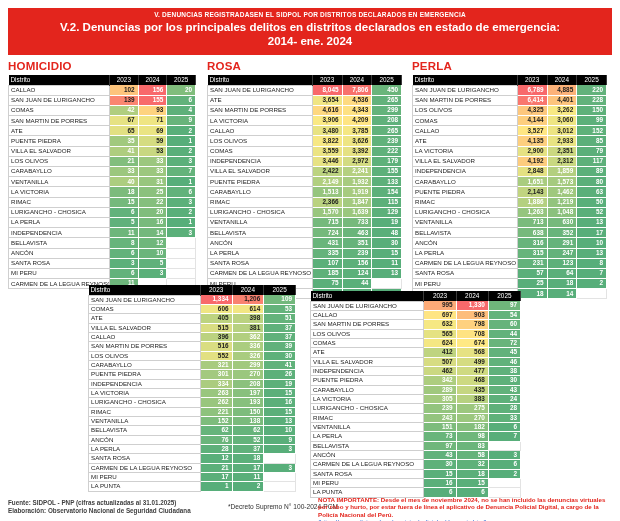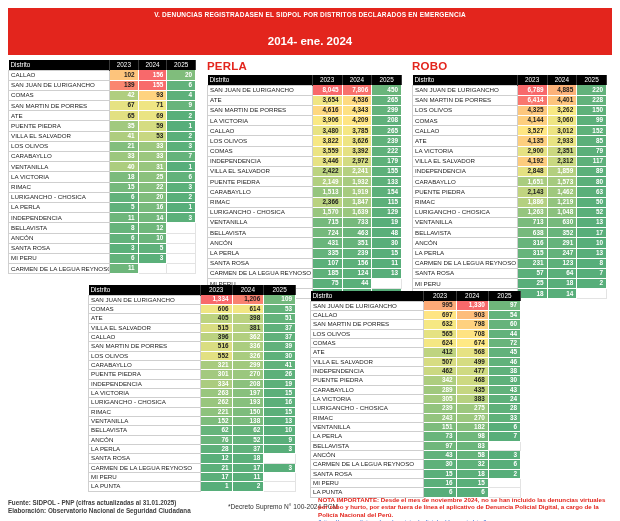--- a/index.html
+++ b/index.html
@@ -35,26 +35,27 @@
   .nota{position:absolute;left:318px;top:496px;width:296px;font-size:6.2px;
         line-height:7.4px;color:var(--red);font-weight:bold;}
   .nota .nota-link{color:#1155cc;text-decoration:underline;font-weight:normal;display:inline-block;}
 </style>
 </head>
 <body>
 
 <div class="banner">
   <div class="super">V. DENUNCIAS REGISTRADASEN EL SIDPOL POR DISTRITOS DECLARADOS EN EMERGENCIA</div>
   <div class="main-title">
-    <br>
+    <span>V.2. Denuncias por los principales delitos en distritos declarados en estado de emergencia:</span><br>
     <span>2014- ene. 2024</span>
   </div>
 </div>
 
 <div class="tbl top" style="left:8px;top:60px;width:188px">
+  <h2>HOMICIDIO</h2>
   <table>
       <colgroup>
         <col class="c-dist">
         <col class="c-yr">
         <col class="c-yr">
         <col class="c-yr">
       </colgroup>
       <thead>
         <tr>
           <th class="dist-h">Distrito</th>
@@ -182,481 +183,481 @@
           <td class="dist">CARMEN DE LA LEGUA REYNOSO</td>
           <td class="val" style="background: rgb(109, 182, 123); color: rgb(255, 255, 255);">11</td>
           <td class="val empty"></td>
           <td class="val empty"></td>
         </tr>
       </tbody>
     </table>
 </div>
 
 <div class="tbl top" style="left:207px;top:60px;width:195px">
+  <h2>ROSA</h2>
+  <table>
+      <colgroup>
+        <col class="c-dist">
+        <col class="c-yr">
+        <col class="c-yr">
+        <col class="c-yr">
+      </colgroup>
+      <thead>
+        <tr>
+          <th class="dist-h">Distrito</th>
+          <th class="yr">2023</th>
+          <th class="yr">2024</th>
+          <th class="yr">2025</th>
+        </tr>
+      </thead>
+      <tbody>
+        <tr>
+          <td class="dist">SAN JUAN DE LURIGANCHO</td>
+          <td class="val" style="background: rgb(248, 105, 107); color: rgb(255, 255, 255);">8,045</td>
+          <td class="val" style="background: rgb(248, 113, 108); color: rgb(255, 255, 255);">7,806</td>
+          <td class="val" style="background: rgb(106, 181, 123); color: rgb(255, 255, 255);">450</td>
+        </tr>
+        <tr>
+          <td class="dist">ATE</td>
+          <td class="val" style="background: rgb(240, 229, 131); color: rgb(29, 29, 29);">3,654</td>
+          <td class="val" style="background: rgb(254, 218, 129); color: rgb(29, 29, 29);">4,536</td>
+          <td class="val" style="background: rgb(98, 178, 123); color: rgb(255, 255, 255);">265</td>
+        </tr>
+        <tr>
+          <td class="dist">SAN MARTIN DE PORRES</td>
+          <td class="val" style="background: rgb(254, 216, 128); color: rgb(29, 29, 29);">4,616</td>
+          <td class="val" style="background: rgb(254, 225, 130); color: rgb(29, 29, 29);">4,343</td>
+          <td class="val" style="background: rgb(99, 179, 123); color: rgb(255, 255, 255);">299</td>
+        </tr>
+        <tr>
+          <td class="dist">LA VICTORIA</td>
+          <td class="val" style="background: rgb(250, 233, 132); color: rgb(29, 29, 29);">3,906</td>
+          <td class="val" style="background: rgb(255, 229, 131); color: rgb(29, 29, 29);">4,209</td>
+          <td class="val" style="background: rgb(96, 177, 123); color: rgb(255, 255, 255);">208</td>
+        </tr>
+        <tr>
+          <td class="dist">CALLAO</td>
+          <td class="val" style="background: rgb(232, 227, 131); color: rgb(29, 29, 29);">3,480</td>
+          <td class="val" style="background: rgb(245, 231, 131); color: rgb(29, 29, 29);">3,785</td>
+          <td class="val" style="background: rgb(98, 178, 123); color: rgb(255, 255, 255);">265</td>
+        </tr>
+        <tr>
+          <td class="dist">LOS OLIVOS</td>
+          <td class="val" style="background: rgb(247, 232, 132); color: rgb(29, 29, 29);">3,822</td>
+          <td class="val" style="background: rgb(238, 229, 131); color: rgb(29, 29, 29);">3,626</td>
+          <td class="val" style="background: rgb(97, 178, 123); color: rgb(255, 255, 255);">239</td>
+        </tr>
+        <tr>
+          <td class="dist">COMAS</td>
+          <td class="val" style="background: rgb(236, 228, 131); color: rgb(29, 29, 29);">3,559</td>
+          <td class="val" style="background: rgb(229, 225, 130); color: rgb(29, 29, 29);">3,392</td>
+          <td class="val" style="background: rgb(96, 177, 123); color: rgb(255, 255, 255);">222</td>
+        </tr>
+        <tr>
+          <td class="dist">INDEPENDENCIA</td>
+          <td class="val" style="background: rgb(231, 226, 131); color: rgb(29, 29, 29);">3,446</td>
+          <td class="val" style="background: rgb(211, 219, 129); color: rgb(29, 29, 29);">2,972</td>
+          <td class="val" style="background: rgb(94, 177, 122); color: rgb(255, 255, 255);">179</td>
+        </tr>
+        <tr>
+          <td class="dist">VILLA EL SALVADOR</td>
+          <td class="val" style="background: rgb(188, 211, 128); color: rgb(29, 29, 29);">2,422</td>
+          <td class="val" style="background: rgb(181, 208, 128); color: rgb(255, 255, 255);">2,241</td>
+          <td class="val" style="background: rgb(93, 176, 122); color: rgb(255, 255, 255);">155</td>
+        </tr>
+        <tr>
+          <td class="dist">PUENTE PIEDRA</td>
+          <td class="val" style="background: rgb(177, 207, 127); color: rgb(255, 255, 255);">2,149</td>
+          <td class="val" style="background: rgb(168, 203, 127); color: rgb(255, 255, 255);">1,932</td>
+          <td class="val" style="background: rgb(93, 176, 122); color: rgb(255, 255, 255);">133</td>
+        </tr>
+        <tr>
+          <td class="dist">CARABAYLLO</td>
+          <td class="val" style="background: rgb(150, 197, 126); color: rgb(255, 255, 255);">1,513</td>
+          <td class="val" style="background: rgb(167, 203, 127); color: rgb(255, 255, 255);">1,919</td>
+          <td class="val" style="background: rgb(93, 176, 122); color: rgb(255, 255, 255);">154</td>
+        </tr>
+        <tr>
+          <td class="dist">RIMAC</td>
+          <td class="val" style="background: rgb(186, 210, 128); color: rgb(29, 29, 29);">2,366</td>
+          <td class="val" style="background: rgb(164, 202, 127); color: rgb(255, 255, 255);">1,847</td>
+          <td class="val" style="background: rgb(92, 176, 122); color: rgb(255, 255, 255);">115</td>
+        </tr>
+        <tr>
+          <td class="dist">LURIGANCHO - CHOSICA</td>
+          <td class="val" style="background: rgb(153, 198, 126); color: rgb(255, 255, 255);">1,570</td>
+          <td class="val" style="background: rgb(155, 199, 126); color: rgb(255, 255, 255);">1,639</td>
+          <td class="val" style="background: rgb(92, 176, 122); color: rgb(255, 255, 255);">129</td>
+        </tr>
+        <tr>
+          <td class="dist">VENTANILLA</td>
+          <td class="val" style="background: rgb(117, 185, 124); color: rgb(255, 255, 255);">715</td>
+          <td class="val" style="background: rgb(118, 185, 124); color: rgb(255, 255, 255);">733</td>
+          <td class="val" style="background: rgb(88, 174, 122); color: rgb(255, 255, 255);">19</td>
+        </tr>
+        <tr>
+          <td class="dist">BELLAVISTA</td>
+          <td class="val" style="background: rgb(117, 185, 124); color: rgb(255, 255, 255);">724</td>
+          <td class="val" style="background: rgb(106, 181, 123); color: rgb(255, 255, 255);">463</td>
+          <td class="val" style="background: rgb(89, 175, 122); color: rgb(255, 255, 255);">48</td>
+        </tr>
+        <tr>
+          <td class="dist">ANCÓN</td>
+          <td class="val" style="background: rgb(105, 181, 123); color: rgb(255, 255, 255);">431</td>
+          <td class="val" style="background: rgb(102, 179, 123); color: rgb(255, 255, 255);">351</td>
+          <td class="val" style="background: rgb(88, 174, 122); color: rgb(255, 255, 255);">30</td>
+        </tr>
+        <tr>
+          <td class="dist">LA PERLA</td>
+          <td class="val" style="background: rgb(101, 179, 123); color: rgb(255, 255, 255);">335</td>
+          <td class="val" style="background: rgb(97, 178, 123); color: rgb(255, 255, 255);">239</td>
+          <td class="val" style="background: rgb(88, 174, 122); color: rgb(255, 255, 255);">15</td>
+        </tr>
+        <tr>
+          <td class="dist">SANTA ROSA</td>
+          <td class="val" style="background: rgb(91, 176, 122); color: rgb(255, 255, 255);">107</td>
+          <td class="val" style="background: rgb(93, 176, 122); color: rgb(255, 255, 255);">156</td>
+          <td class="val" style="background: rgb(87, 174, 122); color: rgb(255, 255, 255);">11</td>
+        </tr>
+        <tr>
+          <td class="dist">CARMEN DE LA LEGUA REYNOSO</td>
+          <td class="val" style="background: rgb(95, 177, 122); color: rgb(255, 255, 255);">185</td>
+          <td class="val" style="background: rgb(92, 176, 122); color: rgb(255, 255, 255);">124</td>
+          <td class="val" style="background: rgb(88, 174, 122); color: rgb(255, 255, 255);">13</td>
+        </tr>
+        <tr>
+          <td class="dist">MI PERU</td>
+          <td class="val" style="background: rgb(90, 175, 122); color: rgb(255, 255, 255);">75</td>
+          <td class="val" style="background: rgb(89, 175, 122); color: rgb(255, 255, 255);">44</td>
+          <td class="val empty"></td>
+        </tr>
+        <tr>
+          <td class="dist">LA PUNTA</td>
+          <td class="val" style="background: rgb(88, 175, 122); color: rgb(255, 255, 255);">34</td>
+          <td class="val" style="background: rgb(88, 174, 122); color: rgb(255, 255, 255);">30</td>
+          <td class="val" style="background: rgb(87, 174, 122); color: rgb(255, 255, 255);">1</td>
+        </tr>
+      </tbody>
+    </table>
+</div>
+
+<div class="tbl top" style="left:412px;top:60px;width:195px">
   <h2>PERLA</h2>
   <table>
       <colgroup>
         <col class="c-dist">
         <col class="c-yr">
         <col class="c-yr">
         <col class="c-yr">
       </colgroup>
       <thead>
         <tr>
           <th class="dist-h">Distrito</th>
           <th class="yr">2023</th>
           <th class="yr">2024</th>
           <th class="yr">2025</th>
         </tr>
       </thead>
       <tbody>
         <tr>
           <td class="dist">SAN JUAN DE LURIGANCHO</td>
-          <td class="val" style="background: rgb(248, 105, 107); color: rgb(255, 255, 255);">8,045</td>
-          <td class="val" style="background: rgb(248, 113, 108); color: rgb(255, 255, 255);">7,806</td>
-          <td class="val" style="background: rgb(106, 181, 123); color: rgb(255, 255, 255);">450</td>
+          <td class="val" style="background: rgb(248, 105, 107); color: rgb(255, 255, 255);">6,789</td>
+          <td class="val" style="background: rgb(252, 178, 121); color: rgb(29, 29, 29);">4,885</td>
+          <td class="val" style="background: rgb(98, 178, 123); color: rgb(255, 255, 255);">220</td>
+        </tr>
+        <tr>
+          <td class="dist">SAN MARTIN DE PORRES</td>
+          <td class="val" style="background: rgb(249, 119, 110); color: rgb(255, 255, 255);">6,414</td>
+          <td class="val" style="background: rgb(253, 196, 125); color: rgb(29, 29, 29);">4,401</td>
+          <td class="val" style="background: rgb(98, 178, 123); color: rgb(255, 255, 255);">228</td>
+        </tr>
+        <tr>
+          <td class="dist">LOS OLIVOS</td>
+          <td class="val" style="background: rgb(253, 199, 125); color: rgb(29, 29, 29);">4,325</td>
+          <td class="val" style="background: rgb(248, 233, 132); color: rgb(29, 29, 29);">3,262</td>
+          <td class="val" style="background: rgb(94, 177, 122); color: rgb(255, 255, 255);">150</td>
+        </tr>
+        <tr>
+          <td class="dist">COMAS</td>
+          <td class="val" style="background: rgb(253, 206, 126); color: rgb(29, 29, 29);">4,144</td>
+          <td class="val" style="background: rgb(238, 229, 131); color: rgb(29, 29, 29);">3,060</td>
+          <td class="val" style="background: rgb(92, 176, 122); color: rgb(255, 255, 255);">99</td>
+        </tr>
+        <tr>
+          <td class="dist">CALLAO</td>
+          <td class="val" style="background: rgb(255, 230, 131); color: rgb(29, 29, 29);">3,527</td>
+          <td class="val" style="background: rgb(236, 228, 131); color: rgb(29, 29, 29);">3,012</td>
+          <td class="val" style="background: rgb(94, 177, 122); color: rgb(255, 255, 255);">152</td>
         </tr>
         <tr>
           <td class="dist">ATE</td>
-          <td class="val" style="background: rgb(240, 229, 131); color: rgb(29, 29, 29);">3,654</td>
-          <td class="val" style="background: rgb(254, 218, 129); color: rgb(29, 29, 29);">4,536</td>
-          <td class="val" style="background: rgb(98, 178, 123); color: rgb(255, 255, 255);">265</td>
-        </tr>
-        <tr>
-          <td class="dist">SAN MARTIN DE PORRES</td>
-          <td class="val" style="background: rgb(254, 216, 128); color: rgb(29, 29, 29);">4,616</td>
-          <td class="val" style="background: rgb(254, 225, 130); color: rgb(29, 29, 29);">4,343</td>
-          <td class="val" style="background: rgb(99, 179, 123); color: rgb(255, 255, 255);">299</td>
+          <td class="val" style="background: rgb(253, 207, 127); color: rgb(29, 29, 29);">4,135</td>
+          <td class="val" style="background: rgb(232, 227, 131); color: rgb(29, 29, 29);">2,933</td>
+          <td class="val" style="background: rgb(91, 175, 122); color: rgb(255, 255, 255);">85</td>
         </tr>
         <tr>
           <td class="dist">LA VICTORIA</td>
-          <td class="val" style="background: rgb(250, 233, 132); color: rgb(29, 29, 29);">3,906</td>
-          <td class="val" style="background: rgb(255, 229, 131); color: rgb(29, 29, 29);">4,209</td>
-          <td class="val" style="background: rgb(96, 177, 123); color: rgb(255, 255, 255);">208</td>
-        </tr>
-        <tr>
-          <td class="dist">CALLAO</td>
-          <td class="val" style="background: rgb(232, 227, 131); color: rgb(29, 29, 29);">3,480</td>
-          <td class="val" style="background: rgb(245, 231, 131); color: rgb(29, 29, 29);">3,785</td>
-          <td class="val" style="background: rgb(98, 178, 123); color: rgb(255, 255, 255);">265</td>
-        </tr>
-        <tr>
-          <td class="dist">LOS OLIVOS</td>
-          <td class="val" style="background: rgb(247, 232, 132); color: rgb(29, 29, 29);">3,822</td>
-          <td class="val" style="background: rgb(238, 229, 131); color: rgb(29, 29, 29);">3,626</td>
-          <td class="val" style="background: rgb(97, 178, 123); color: rgb(255, 255, 255);">239</td>
-        </tr>
-        <tr>
-          <td class="dist">COMAS</td>
-          <td class="val" style="background: rgb(236, 228, 131); color: rgb(29, 29, 29);">3,559</td>
-          <td class="val" style="background: rgb(229, 225, 130); color: rgb(29, 29, 29);">3,392</td>
-          <td class="val" style="background: rgb(96, 177, 123); color: rgb(255, 255, 255);">222</td>
+          <td class="val" style="background: rgb(230, 226, 131); color: rgb(29, 29, 29);">2,900</td>
+          <td class="val" style="background: rgb(203, 216, 129); color: rgb(29, 29, 29);">2,351</td>
+          <td class="val" style="background: rgb(91, 175, 122); color: rgb(255, 255, 255);">79</td>
+        </tr>
+        <tr>
+          <td class="dist">VILLA EL SALVADOR</td>
+          <td class="val" style="background: rgb(253, 204, 126); color: rgb(29, 29, 29);">4,192</td>
+          <td class="val" style="background: rgb(201, 216, 129); color: rgb(29, 29, 29);">2,312</td>
+          <td class="val" style="background: rgb(93, 176, 122); color: rgb(255, 255, 255);">117</td>
         </tr>
         <tr>
           <td class="dist">INDEPENDENCIA</td>
-          <td class="val" style="background: rgb(231, 226, 131); color: rgb(29, 29, 29);">3,446</td>
-          <td class="val" style="background: rgb(211, 219, 129); color: rgb(29, 29, 29);">2,972</td>
-          <td class="val" style="background: rgb(94, 177, 122); color: rgb(255, 255, 255);">179</td>
-        </tr>
-        <tr>
-          <td class="dist">VILLA EL SALVADOR</td>
-          <td class="val" style="background: rgb(188, 211, 128); color: rgb(29, 29, 29);">2,422</td>
-          <td class="val" style="background: rgb(181, 208, 128); color: rgb(255, 255, 255);">2,241</td>
-          <td class="val" style="background: rgb(93, 176, 122); color: rgb(255, 255, 255);">155</td>
+          <td class="val" style="background: rgb(228, 225, 130); color: rgb(29, 29, 29);">2,848</td>
+          <td class="val" style="background: rgb(179, 207, 127); color: rgb(255, 255, 255);">1,859</td>
+          <td class="val" style="background: rgb(91, 176, 122); color: rgb(255, 255, 255);">89</td>
+        </tr>
+        <tr>
+          <td class="dist">CARABAYLLO</td>
+          <td class="val" style="background: rgb(169, 204, 127); color: rgb(255, 255, 255);">1,651</td>
+          <td class="val" style="background: rgb(165, 202, 127); color: rgb(255, 255, 255);">1,573</td>
+          <td class="val" style="background: rgb(91, 175, 122); color: rgb(255, 255, 255);">80</td>
         </tr>
         <tr>
           <td class="dist">PUENTE PIEDRA</td>
-          <td class="val" style="background: rgb(177, 207, 127); color: rgb(255, 255, 255);">2,149</td>
-          <td class="val" style="background: rgb(168, 203, 127); color: rgb(255, 255, 255);">1,932</td>
-          <td class="val" style="background: rgb(93, 176, 122); color: rgb(255, 255, 255);">133</td>
-        </tr>
-        <tr>
-          <td class="dist">CARABAYLLO</td>
-          <td class="val" style="background: rgb(150, 197, 126); color: rgb(255, 255, 255);">1,513</td>
-          <td class="val" style="background: rgb(167, 203, 127); color: rgb(255, 255, 255);">1,919</td>
-          <td class="val" style="background: rgb(93, 176, 122); color: rgb(255, 255, 255);">154</td>
+          <td class="val" style="background: rgb(193, 212, 128); color: rgb(29, 29, 29);">2,143</td>
+          <td class="val" style="background: rgb(159, 200, 126); color: rgb(255, 255, 255);">1,462</td>
+          <td class="val" style="background: rgb(90, 175, 122); color: rgb(255, 255, 255);">63</td>
         </tr>
         <tr>
           <td class="dist">RIMAC</td>
-          <td class="val" style="background: rgb(186, 210, 128); color: rgb(29, 29, 29);">2,366</td>
-          <td class="val" style="background: rgb(164, 202, 127); color: rgb(255, 255, 255);">1,847</td>
-          <td class="val" style="background: rgb(92, 176, 122); color: rgb(255, 255, 255);">115</td>
+          <td class="val" style="background: rgb(180, 208, 128); color: rgb(255, 255, 255);">1,886</td>
+          <td class="val" style="background: rgb(147, 196, 126); color: rgb(255, 255, 255);">1,219</td>
+          <td class="val" style="background: rgb(89, 175, 122); color: rgb(255, 255, 255);">50</td>
         </tr>
         <tr>
           <td class="dist">LURIGANCHO - CHOSICA</td>
-          <td class="val" style="background: rgb(153, 198, 126); color: rgb(255, 255, 255);">1,570</td>
-          <td class="val" style="background: rgb(155, 199, 126); color: rgb(255, 255, 255);">1,639</td>
-          <td class="val" style="background: rgb(92, 176, 122); color: rgb(255, 255, 255);">129</td>
+          <td class="val" style="background: rgb(149, 197, 126); color: rgb(255, 255, 255);">1,263</td>
+          <td class="val" style="background: rgb(139, 193, 125); color: rgb(255, 255, 255);">1,048</td>
+          <td class="val" style="background: rgb(89, 175, 122); color: rgb(255, 255, 255);">52</td>
         </tr>
         <tr>
           <td class="dist">VENTANILLA</td>
-          <td class="val" style="background: rgb(117, 185, 124); color: rgb(255, 255, 255);">715</td>
-          <td class="val" style="background: rgb(118, 185, 124); color: rgb(255, 255, 255);">733</td>
-          <td class="val" style="background: rgb(88, 174, 122); color: rgb(255, 255, 255);">19</td>
+          <td class="val" style="background: rgb(122, 187, 124); color: rgb(255, 255, 255);">713</td>
+          <td class="val" style="background: rgb(118, 185, 124); color: rgb(255, 255, 255);">630</td>
+          <td class="val" style="background: rgb(88, 174, 122); color: rgb(255, 255, 255);">13</td>
         </tr>
         <tr>
           <td class="dist">BELLAVISTA</td>
-          <td class="val" style="background: rgb(117, 185, 124); color: rgb(255, 255, 255);">724</td>
-          <td class="val" style="background: rgb(106, 181, 123); color: rgb(255, 255, 255);">463</td>
-          <td class="val" style="background: rgb(89, 175, 122); color: rgb(255, 255, 255);">48</td>
+          <td class="val" style="background: rgb(118, 185, 124); color: rgb(255, 255, 255);">638</td>
+          <td class="val" style="background: rgb(104, 180, 123); color: rgb(255, 255, 255);">352</td>
+          <td class="val" style="background: rgb(88, 174, 122); color: rgb(255, 255, 255);">17</td>
         </tr>
         <tr>
           <td class="dist">ANCÓN</td>
-          <td class="val" style="background: rgb(105, 181, 123); color: rgb(255, 255, 255);">431</td>
-          <td class="val" style="background: rgb(102, 179, 123); color: rgb(255, 255, 255);">351</td>
-          <td class="val" style="background: rgb(88, 174, 122); color: rgb(255, 255, 255);">30</td>
+          <td class="val" style="background: rgb(103, 180, 123); color: rgb(255, 255, 255);">316</td>
+          <td class="val" style="background: rgb(101, 179, 123); color: rgb(255, 255, 255);">291</td>
+          <td class="val" style="background: rgb(87, 174, 122); color: rgb(255, 255, 255);">10</td>
         </tr>
         <tr>
           <td class="dist">LA PERLA</td>
-          <td class="val" style="background: rgb(101, 179, 123); color: rgb(255, 255, 255);">335</td>
-          <td class="val" style="background: rgb(97, 178, 123); color: rgb(255, 255, 255);">239</td>
-          <td class="val" style="background: rgb(88, 174, 122); color: rgb(255, 255, 255);">15</td>
+          <td class="val" style="background: rgb(102, 180, 123); color: rgb(255, 255, 255);">315</td>
+          <td class="val" style="background: rgb(99, 178, 123); color: rgb(255, 255, 255);">247</td>
+          <td class="val" style="background: rgb(88, 174, 122); color: rgb(255, 255, 255);">13</td>
+        </tr>
+        <tr>
+          <td class="dist">CARMEN DE LA LEGUA REYNOSO</td>
+          <td class="val" style="background: rgb(98, 178, 123); color: rgb(255, 255, 255);">231</td>
+          <td class="val" style="background: rgb(93, 176, 122); color: rgb(255, 255, 255);">123</td>
+          <td class="val" style="background: rgb(87, 174, 122); color: rgb(255, 255, 255);">8</td>
         </tr>
         <tr>
           <td class="dist">SANTA ROSA</td>
-          <td class="val" style="background: rgb(91, 176, 122); color: rgb(255, 255, 255);">107</td>
-          <td class="val" style="background: rgb(93, 176, 122); color: rgb(255, 255, 255);">156</td>
-          <td class="val" style="background: rgb(87, 174, 122); color: rgb(255, 255, 255);">11</td>
-        </tr>
-        <tr>
-          <td class="dist">CARMEN DE LA LEGUA REYNOSO</td>
-          <td class="val" style="background: rgb(95, 177, 122); color: rgb(255, 255, 255);">185</td>
-          <td class="val" style="background: rgb(92, 176, 122); color: rgb(255, 255, 255);">124</td>
-          <td class="val" style="background: rgb(88, 174, 122); color: rgb(255, 255, 255);">13</td>
+          <td class="val" style="background: rgb(90, 175, 122); color: rgb(255, 255, 255);">57</td>
+          <td class="val" style="background: rgb(90, 175, 122); color: rgb(255, 255, 255);">64</td>
+          <td class="val" style="background: rgb(87, 174, 122); color: rgb(255, 255, 255);">7</td>
         </tr>
         <tr>
           <td class="dist">MI PERU</td>
-          <td class="val" style="background: rgb(90, 175, 122); color: rgb(255, 255, 255);">75</td>
-          <td class="val" style="background: rgb(89, 175, 122); color: rgb(255, 255, 255);">44</td>
-          <td class="val empty"></td>
+          <td class="val" style="background: rgb(88, 174, 122); color: rgb(255, 255, 255);">25</td>
+          <td class="val" style="background: rgb(88, 174, 122); color: rgb(255, 255, 255);">18</td>
+          <td class="val" style="background: rgb(87, 174, 122); color: rgb(255, 255, 255);">2</td>
         </tr>
         <tr>
           <td class="dist">LA PUNTA</td>
-          <td class="val" style="background: rgb(88, 175, 122); color: rgb(255, 255, 255);">34</td>
-          <td class="val" style="background: rgb(88, 174, 122); color: rgb(255, 255, 255);">30</td>
-          <td class="val" style="background: rgb(87, 174, 122); color: rgb(255, 255, 255);">1</td>
+          <td class="val" style="background: rgb(88, 174, 122); color: rgb(255, 255, 255);">18</td>
+          <td class="val" style="background: rgb(88, 174, 122); color: rgb(255, 255, 255);">14</td>
+          <td class="val empty"></td>
         </tr>
       </tbody>
     </table>
 </div>
 
-<div class="tbl top" style="left:412px;top:60px;width:195px">
-  <h2>ROBO</h2>
+<div class="tbl bot" style="left:88px;top:285px;width:208px">
   <table>
       <colgroup>
         <col class="c-dist">
         <col class="c-yr">
         <col class="c-yr">
         <col class="c-yr">
       </colgroup>
       <thead>
         <tr>
           <th class="dist-h">Distrito</th>
           <th class="yr">2023</th>
           <th class="yr">2024</th>
           <th class="yr">2025</th>
         </tr>
       </thead>
       <tbody>
         <tr>
           <td class="dist">SAN JUAN DE LURIGANCHO</td>
-          <td class="val" style="background: rgb(248, 105, 107); color: rgb(255, 255, 255);">6,789</td>
-          <td class="val" style="background: rgb(252, 178, 121); color: rgb(29, 29, 29);">4,885</td>
-          <td class="val" style="background: rgb(98, 178, 123); color: rgb(255, 255, 255);">220</td>
+          <td class="val" style="background: rgb(248, 105, 107); color: rgb(255, 255, 255);">1,334</td>
+          <td class="val" style="background: rgb(249, 130, 112); color: rgb(29, 29, 29);">1,206</td>
+          <td class="val" style="background: rgb(114, 184, 124); color: rgb(255, 255, 255);">109</td>
+        </tr>
+        <tr>
+          <td class="dist">COMAS</td>
+          <td class="val" style="background: rgb(239, 229, 131); color: rgb(29, 29, 29);">606</td>
+          <td class="val" style="background: rgb(242, 230, 131); color: rgb(29, 29, 29);">614</td>
+          <td class="val" style="background: rgb(100, 179, 123); color: rgb(255, 255, 255);">53</td>
+        </tr>
+        <tr>
+          <td class="dist">ATE</td>
+          <td class="val" style="background: rgb(189, 211, 128); color: rgb(29, 29, 29);">405</td>
+          <td class="val" style="background: rgb(187, 210, 128); color: rgb(29, 29, 29);">398</td>
+          <td class="val" style="background: rgb(100, 179, 123); color: rgb(255, 255, 255);">51</td>
+        </tr>
+        <tr>
+          <td class="dist">VILLA EL SALVADOR</td>
+          <td class="val" style="background: rgb(217, 221, 130); color: rgb(29, 29, 29);">515</td>
+          <td class="val" style="background: rgb(183, 209, 128); color: rgb(29, 29, 29);">381</td>
+          <td class="val" style="background: rgb(96, 177, 123); color: rgb(255, 255, 255);">37</td>
+        </tr>
+        <tr>
+          <td class="dist">CALLAO</td>
+          <td class="val" style="background: rgb(187, 210, 128); color: rgb(29, 29, 29);">396</td>
+          <td class="val" style="background: rgb(178, 207, 127); color: rgb(255, 255, 255);">362</td>
+          <td class="val" style="background: rgb(96, 177, 123); color: rgb(255, 255, 255);">37</td>
         </tr>
         <tr>
           <td class="dist">SAN MARTIN DE PORRES</td>
-          <td class="val" style="background: rgb(249, 119, 110); color: rgb(255, 255, 255);">6,414</td>
-          <td class="val" style="background: rgb(253, 196, 125); color: rgb(29, 29, 29);">4,401</td>
-          <td class="val" style="background: rgb(98, 178, 123); color: rgb(255, 255, 255);">228</td>
+          <td class="val" style="background: rgb(217, 221, 130); color: rgb(29, 29, 29);">516</td>
+          <td class="val" style="background: rgb(171, 205, 127); color: rgb(255, 255, 255);">336</td>
+          <td class="val" style="background: rgb(97, 177, 123); color: rgb(255, 255, 255);">39</td>
         </tr>
         <tr>
           <td class="dist">LOS OLIVOS</td>
-          <td class="val" style="background: rgb(253, 199, 125); color: rgb(29, 29, 29);">4,325</td>
-          <td class="val" style="background: rgb(248, 233, 132); color: rgb(29, 29, 29);">3,262</td>
-          <td class="val" style="background: rgb(94, 177, 122); color: rgb(255, 255, 255);">150</td>
-        </tr>
-        <tr>
-          <td class="dist">COMAS</td>
-          <td class="val" style="background: rgb(253, 206, 126); color: rgb(29, 29, 29);">4,144</td>
-          <td class="val" style="background: rgb(238, 229, 131); color: rgb(29, 29, 29);">3,060</td>
-          <td class="val" style="background: rgb(92, 176, 122); color: rgb(255, 255, 255);">99</td>
-        </tr>
-        <tr>
-          <td class="dist">CALLAO</td>
-          <td class="val" style="background: rgb(255, 230, 131); color: rgb(29, 29, 29);">3,527</td>
-          <td class="val" style="background: rgb(236, 228, 131); color: rgb(29, 29, 29);">3,012</td>
-          <td class="val" style="background: rgb(94, 177, 122); color: rgb(255, 255, 255);">152</td>
-        </tr>
-        <tr>
-          <td class="dist">ATE</td>
-          <td class="val" style="background: rgb(253, 207, 127); color: rgb(29, 29, 29);">4,135</td>
-          <td class="val" style="background: rgb(232, 227, 131); color: rgb(29, 29, 29);">2,933</td>
-          <td class="val" style="background: rgb(91, 175, 122); color: rgb(255, 255, 255);">85</td>
+          <td class="val" style="background: rgb(226, 224, 130); color: rgb(29, 29, 29);">552</td>
+          <td class="val" style="background: rgb(169, 204, 127); color: rgb(255, 255, 255);">326</td>
+          <td class="val" style="background: rgb(94, 177, 122); color: rgb(255, 255, 255);">30</td>
+        </tr>
+        <tr>
+          <td class="dist">CARABAYLLO</td>
+          <td class="val" style="background: rgb(168, 203, 127); color: rgb(255, 255, 255);">321</td>
+          <td class="val" style="background: rgb(162, 201, 126); color: rgb(255, 255, 255);">299</td>
+          <td class="val" style="background: rgb(97, 178, 123); color: rgb(255, 255, 255);">41</td>
+        </tr>
+        <tr>
+          <td class="dist">PUENTE PIEDRA</td>
+          <td class="val" style="background: rgb(163, 201, 127); color: rgb(255, 255, 255);">301</td>
+          <td class="val" style="background: rgb(155, 199, 126); color: rgb(255, 255, 255);">270</td>
+          <td class="val" style="background: rgb(93, 176, 122); color: rgb(255, 255, 255);">26</td>
+        </tr>
+        <tr>
+          <td class="dist">INDEPENDENCIA</td>
+          <td class="val" style="background: rgb(171, 204, 127); color: rgb(255, 255, 255);">334</td>
+          <td class="val" style="background: rgb(139, 193, 125); color: rgb(255, 255, 255);">208</td>
+          <td class="val" style="background: rgb(92, 176, 122); color: rgb(255, 255, 255);">19</td>
         </tr>
         <tr>
           <td class="dist">LA VICTORIA</td>
-          <td class="val" style="background: rgb(230, 226, 131); color: rgb(29, 29, 29);">2,900</td>
-          <td class="val" style="background: rgb(203, 216, 129); color: rgb(29, 29, 29);">2,351</td>
-          <td class="val" style="background: rgb(91, 175, 122); color: rgb(255, 255, 255);">79</td>
-        </tr>
-        <tr>
-          <td class="dist">VILLA EL SALVADOR</td>
-          <td class="val" style="background: rgb(253, 204, 126); color: rgb(29, 29, 29);">4,192</td>
-          <td class="val" style="background: rgb(201, 216, 129); color: rgb(29, 29, 29);">2,312</td>
-          <td class="val" style="background: rgb(93, 176, 122); color: rgb(255, 255, 255);">117</td>
-        </tr>
-        <tr>
-          <td class="dist">INDEPENDENCIA</td>
-          <td class="val" style="background: rgb(228, 225, 130); color: rgb(29, 29, 29);">2,848</td>
-          <td class="val" style="background: rgb(179, 207, 127); color: rgb(255, 255, 255);">1,859</td>
-          <td class="val" style="background: rgb(91, 176, 122); color: rgb(255, 255, 255);">89</td>
-        </tr>
-        <tr>
-          <td class="dist">CARABAYLLO</td>
-          <td class="val" style="background: rgb(169, 204, 127); color: rgb(255, 255, 255);">1,651</td>
-          <td class="val" style="background: rgb(165, 202, 127); color: rgb(255, 255, 255);">1,573</td>
-          <td class="val" style="background: rgb(91, 175, 122); color: rgb(255, 255, 255);">80</td>
-        </tr>
-        <tr>
-          <td class="dist">PUENTE PIEDRA</td>
-          <td class="val" style="background: rgb(193, 212, 128); color: rgb(29, 29, 29);">2,143</td>
-          <td class="val" style="background: rgb(159, 200, 126); color: rgb(255, 255, 255);">1,462</td>
-          <td class="val" style="background: rgb(90, 175, 122); color: rgb(255, 255, 255);">63</td>
+          <td class="val" style="background: rgb(153, 198, 126); color: rgb(255, 255, 255);">263</td>
+          <td class="val" style="background: rgb(136, 192, 125); color: rgb(255, 255, 255);">197</td>
+          <td class="val" style="background: rgb(91, 175, 122); color: rgb(255, 255, 255);">15</td>
+        </tr>
+        <tr>
+          <td class="dist">LURIGANCHO - CHOSICA</td>
+          <td class="val" style="background: rgb(153, 198, 126); color: rgb(255, 255, 255);">262</td>
+          <td class="val" style="background: rgb(135, 192, 125); color: rgb(255, 255, 255);">193</td>
+          <td class="val" style="background: rgb(91, 175, 122); color: rgb(255, 255, 255);">16</td>
         </tr>
         <tr>
           <td class="dist">RIMAC</td>
-          <td class="val" style="background: rgb(180, 208, 128); color: rgb(255, 255, 255);">1,886</td>
-          <td class="val" style="background: rgb(147, 196, 126); color: rgb(255, 255, 255);">1,219</td>
-          <td class="val" style="background: rgb(89, 175, 122); color: rgb(255, 255, 255);">50</td>
-        </tr>
-        <tr>
-          <td class="dist">LURIGANCHO - CHOSICA</td>
-          <td class="val" style="background: rgb(149, 197, 126); color: rgb(255, 255, 255);">1,263</td>
-          <td class="val" style="background: rgb(139, 193, 125); color: rgb(255, 255, 255);">1,048</td>
-          <td class="val" style="background: rgb(89, 175, 122); color: rgb(255, 255, 255);">52</td>
+          <td class="val" style="background: rgb(142, 194, 125); color: rgb(255, 255, 255);">221</td>
+          <td class="val" style="background: rgb(125, 188, 124); color: rgb(255, 255, 255);">150</td>
+          <td class="val" style="background: rgb(91, 175, 122); color: rgb(255, 255, 255);">15</td>
         </tr>
         <tr>
           <td class="dist">VENTANILLA</td>
-          <td class="val" style="background: rgb(122, 187, 124); color: rgb(255, 255, 255);">713</td>
-          <td class="val" style="background: rgb(118, 185, 124); color: rgb(255, 255, 255);">630</td>
-          <td class="val" style="background: rgb(88, 174, 122); color: rgb(255, 255, 255);">13</td>
+          <td class="val" style="background: rgb(125, 188, 124); color: rgb(255, 255, 255);">152</td>
+          <td class="val" style="background: rgb(122, 187, 124); color: rgb(255, 255, 255);">138</td>
+          <td class="val" style="background: rgb(90, 175, 122); color: rgb(255, 255, 255);">13</td>
         </tr>
         <tr>
           <td class="dist">BELLAVISTA</td>
-          <td class="val" style="background: rgb(118, 185, 124); color: rgb(255, 255, 255);">638</td>
-          <td class="val" style="background: rgb(104, 180, 123); color: rgb(255, 255, 255);">352</td>
-          <td class="val" style="background: rgb(88, 174, 122); color: rgb(255, 255, 255);">17</td>
+          <td class="val" style="background: rgb(102, 180, 123); color: rgb(255, 255, 255);">62</td>
+          <td class="val" style="background: rgb(102, 180, 123); color: rgb(255, 255, 255);">62</td>
+          <td class="val" style="background: rgb(89, 175, 122); color: rgb(255, 255, 255);">10</td>
         </tr>
         <tr>
           <td class="dist">ANCÓN</td>
-          <td class="val" style="background: rgb(103, 180, 123); color: rgb(255, 255, 255);">316</td>
-          <td class="val" style="background: rgb(101, 179, 123); color: rgb(255, 255, 255);">291</td>
-          <td class="val" style="background: rgb(87, 174, 122); color: rgb(255, 255, 255);">10</td>
+          <td class="val" style="background: rgb(106, 181, 123); color: rgb(255, 255, 255);">76</td>
+          <td class="val" style="background: rgb(100, 179, 123); color: rgb(255, 255, 255);">52</td>
+          <td class="val" style="background: rgb(89, 175, 122); color: rgb(255, 255, 255);">9</td>
         </tr>
         <tr>
           <td class="dist">LA PERLA</td>
-          <td class="val" style="background: rgb(102, 180, 123); color: rgb(255, 255, 255);">315</td>
-          <td class="val" style="background: rgb(99, 178, 123); color: rgb(255, 255, 255);">247</td>
-          <td class="val" style="background: rgb(88, 174, 122); color: rgb(255, 255, 255);">13</td>
+          <td class="val" style="background: rgb(94, 176, 122); color: rgb(255, 255, 255);">28</td>
+          <td class="val" style="background: rgb(96, 177, 123); color: rgb(255, 255, 255);">37</td>
+          <td class="val" style="background: rgb(88, 174, 122); color: rgb(255, 255, 255);">3</td>
+        </tr>
+        <tr>
+          <td class="dist">SANTA ROSA</td>
+          <td class="val" style="background: rgb(90, 175, 122); color: rgb(255, 255, 255);">12</td>
+          <td class="val" style="background: rgb(91, 176, 122); color: rgb(255, 255, 255);">18</td>
+          <td class="val empty"></td>
         </tr>
         <tr>
           <td class="dist">CARMEN DE LA LEGUA REYNOSO</td>
-          <td class="val" style="background: rgb(98, 178, 123); color: rgb(255, 255, 255);">231</td>
-          <td class="val" style="background: rgb(93, 176, 122); color: rgb(255, 255, 255);">123</td>
-          <td class="val" style="background: rgb(87, 174, 122); color: rgb(255, 255, 255);">8</td>
-        </tr>
-        <tr>
-          <td class="dist">SANTA ROSA</td>
-          <td class="val" style="background: rgb(90, 175, 122); color: rgb(255, 255, 255);">57</td>
-          <td class="val" style="background: rgb(90, 175, 122); color: rgb(255, 255, 255);">64</td>
-          <td class="val" style="background: rgb(87, 174, 122); color: rgb(255, 255, 255);">7</td>
+          <td class="val" style="background: rgb(92, 176, 122); color: rgb(255, 255, 255);">21</td>
+          <td class="val" style="background: rgb(91, 175, 122); color: rgb(255, 255, 255);">17</td>
+          <td class="val" style="background: rgb(88, 174, 122); color: rgb(255, 255, 255);">3</td>
         </tr>
         <tr>
           <td class="dist">MI PERU</td>
-          <td class="val" style="background: rgb(88, 174, 122); color: rgb(255, 255, 255);">25</td>
-          <td class="val" style="background: rgb(88, 174, 122); color: rgb(255, 255, 255);">18</td>
+          <td class="val" style="background: rgb(91, 175, 122); color: rgb(255, 255, 255);">17</td>
+          <td class="val" style="background: rgb(90, 175, 122); color: rgb(255, 255, 255);">11</td>
+          <td class="val empty"></td>
+        </tr>
+        <tr>
+          <td class="dist">LA PUNTA</td>
+          <td class="val" style="background: rgb(87, 174, 122); color: rgb(255, 255, 255);">1</td>
           <td class="val" style="background: rgb(87, 174, 122); color: rgb(255, 255, 255);">2</td>
-        </tr>
-        <tr>
-          <td class="dist">LA PUNTA</td>
-          <td class="val" style="background: rgb(88, 174, 122); color: rgb(255, 255, 255);">18</td>
-          <td class="val" style="background: rgb(88, 174, 122); color: rgb(255, 255, 255);">14</td>
           <td class="val empty"></td>
         </tr>
       </tbody>
     </table>
 </div>
 
-<div class="tbl bot" style="left:88px;top:285px;width:208px">
+<div class="tbl bot" style="left:310px;top:291px;width:211px">
   <table>
       <colgroup>
         <col class="c-dist">
         <col class="c-yr">
         <col class="c-yr">
         <col class="c-yr">
       </colgroup>
       <thead>
         <tr>
           <th class="dist-h">Distrito</th>
           <th class="yr">2023</th>
           <th class="yr">2024</th>
           <th class="yr">2025</th>
         </tr>
       </thead>
       <tbody>
         <tr>
           <td class="dist">SAN JUAN DE LURIGANCHO</td>
-          <td class="val" style="background: rgb(248, 105, 107); color: rgb(255, 255, 255);">1,334</td>
-          <td class="val" style="background: rgb(249, 130, 112); color: rgb(29, 29, 29);">1,206</td>
-          <td class="val" style="background: rgb(114, 184, 124); color: rgb(255, 255, 255);">109</td>
-        </tr>
-        <tr>
-          <td class="dist">COMAS</td>
-          <td class="val" style="background: rgb(239, 229, 131); color: rgb(29, 29, 29);">606</td>
-          <td class="val" style="background: rgb(242, 230, 131); color: rgb(29, 29, 29);">614</td>
-          <td class="val" style="background: rgb(100, 179, 123); color: rgb(255, 255, 255);">53</td>
-        </tr>
-        <tr>
-          <td class="dist">ATE</td>
-          <td class="val" style="background: rgb(189, 211, 128); color: rgb(29, 29, 29);">405</td>
-          <td class="val" style="background: rgb(187, 210, 128); color: rgb(29, 29, 29);">398</td>
-          <td class="val" style="background: rgb(100, 179, 123); color: rgb(255, 255, 255);">51</td>
-        </tr>
-        <tr>
-          <td class="dist">VILLA EL SALVADOR</td>
-          <td class="val" style="background: rgb(217, 221, 130); color: rgb(29, 29, 29);">515</td>
-          <td class="val" style="background: rgb(183, 209, 128); color: rgb(29, 29, 29);">381</td>
-          <td class="val" style="background: rgb(96, 177, 123); color: rgb(255, 255, 255);">37</td>
-        </tr>
-        <tr>
-          <td class="dist">CALLAO</td>
-          <td class="val" style="background: rgb(187, 210, 128); color: rgb(29, 29, 29);">396</td>
-          <td class="val" style="background: rgb(178, 207, 127); color: rgb(255, 255, 255);">362</td>
-          <td class="val" style="background: rgb(96, 177, 123); color: rgb(255, 255, 255);">37</td>
-        </tr>
-        <tr>
-          <td class="dist">SAN MARTIN DE PORRES</td>
-          <td class="val" style="background: rgb(217, 221, 130); color: rgb(29, 29, 29);">516</td>
-          <td class="val" style="background: rgb(171, 205, 127); color: rgb(255, 255, 255);">336</td>
-          <td class="val" style="background: rgb(97, 177, 123); color: rgb(255, 255, 255);">39</td>
-        </tr>
-        <tr>
-          <td class="dist">LOS OLIVOS</td>
-          <td class="val" style="background: rgb(226, 224, 130); color: rgb(29, 29, 29);">552</td>
-          <td class="val" style="background: rgb(169, 204, 127); color: rgb(255, 255, 255);">326</td>
-          <td class="val" style="background: rgb(94, 177, 122); color: rgb(255, 255, 255);">30</td>
-        </tr>
-        <tr>
-          <td class="dist">CARABAYLLO</td>
-          <td class="val" style="background: rgb(168, 203, 127); color: rgb(255, 255, 255);">321</td>
-          <td class="val" style="background: rgb(162, 201, 126); color: rgb(255, 255, 255);">299</td>
-          <td class="val" style="background: rgb(97, 178, 123); color: rgb(255, 255, 255);">41</td>
-        </tr>
-        <tr>
-          <td class="dist">PUENTE PIEDRA</td>
-          <td class="val" style="background: rgb(163, 201, 127); color: rgb(255, 255, 255);">301</td>
-          <td class="val" style="background: rgb(155, 199, 126); color: rgb(255, 255, 255);">270</td>
-          <td class="val" style="background: rgb(93, 176, 122); color: rgb(255, 255, 255);">26</td>
-        </tr>
-        <tr>
-          <td class="dist">INDEPENDENCIA</td>
-          <td class="val" style="background: rgb(171, 204, 127); color: rgb(255, 255, 255);">334</td>
-          <td class="val" style="background: rgb(139, 193, 125); color: rgb(255, 255, 255);">208</td>
-          <td class="val" style="background: rgb(92, 176, 122); color: rgb(255, 255, 255);">19</td>
-        </tr>
-        <tr>
-          <td class="dist">LA VICTORIA</td>
-          <td class="val" style="background: rgb(153, 198, 126); color: rgb(255, 255, 255);">263</td>
-          <td class="val" style="background: rgb(136, 192, 125); color: rgb(255, 255, 255);">197</td>
-          <td class="val" style="background: rgb(91, 175, 122); color: rgb(255, 255, 255);">15</td>
-        </tr>
-        <tr>
-          <td class="dist">LURIGANCHO - CHOSICA</td>
-          <td class="val" style="background: rgb(153, 198, 126); color: rgb(255, 255, 255);">262</td>
-          <td class="val" style="background: rgb(135, 192, 125); color: rgb(255, 255, 255);">193</td>
-          <td class="val" style="background: rgb(91, 175, 122); color: rgb(255, 255, 255);">16</td>
-        </tr>
-        <tr>
-          <td class="dist">RIMAC</td>
-          <td class="val" style="background: rgb(142, 194, 125); color: rgb(255, 255, 255);">221</td>
-          <td class="val" style="background: rgb(125, 188, 124); color: rgb(255, 255, 255);">150</td>
-          <td class="val" style="background: rgb(91, 175, 122); color: rgb(255, 255, 255);">15</td>
-        </tr>
-        <tr>
-          <td class="dist">VENTANILLA</td>
-          <td class="val" style="background: rgb(125, 188, 124); color: rgb(255, 255, 255);">152</td>
-          <td class="val" style="background: rgb(122, 187, 124); color: rgb(255, 255, 255);">138</td>
-          <td class="val" style="background: rgb(90, 175, 122); color: rgb(255, 255, 255);">13</td>
-        </tr>
-        <tr>
-          <td class="dist">BELLAVISTA</td>
-          <td class="val" style="background: rgb(102, 180, 123); color: rgb(255, 255, 255);">62</td>
-          <td class="val" style="background: rgb(102, 180, 123); color: rgb(255, 255, 255);">62</td>
-          <td class="val" style="background: rgb(89, 175, 122); color: rgb(255, 255, 255);">10</td>
-        </tr>
-        <tr>
-          <td class="dist">ANCÓN</td>
-          <td class="val" style="background: rgb(106, 181, 123); color: rgb(255, 255, 255);">76</td>
-          <td class="val" style="background: rgb(100, 179, 123); color: rgb(255, 255, 255);">52</td>
-          <td class="val" style="background: rgb(89, 175, 122); color: rgb(255, 255, 255);">9</td>
-        </tr>
-        <tr>
-          <td class="dist">LA PERLA</td>
-          <td class="val" style="background: rgb(94, 176, 122); color: rgb(255, 255, 255);">28</td>
-          <td class="val" style="background: rgb(96, 177, 123); color: rgb(255, 255, 255);">37</td>
-          <td class="val" style="background: rgb(88, 174, 122); color: rgb(255, 255, 255);">3</td>
-        </tr>
-        <tr>
-          <td class="dist">SANTA ROSA</td>
-          <td class="val" style="background: rgb(90, 175, 122); color: rgb(255, 255, 255);">12</td>
-          <td class="val" style="background: rgb(91, 176, 122); color: rgb(255, 255, 255);">18</td>
-          <td class="val empty"></td>
-        </tr>
-        <tr>
-          <td class="dist">CARMEN DE LA LEGUA REYNOSO</td>
-          <td class="val" style="background: rgb(92, 176, 122); color: rgb(255, 255, 255);">21</td>
-          <td class="val" style="background: rgb(91, 175, 122); color: rgb(255, 255, 255);">17</td>
-          <td class="val" style="background: rgb(88, 174, 122); color: rgb(255, 255, 255);">3</td>
-        </tr>
-        <tr>
-          <td class="dist">MI PERU</td>
-          <td class="val" style="background: rgb(91, 175, 122); color: rgb(255, 255, 255);">17</td>
-          <td class="val" style="background: rgb(90, 175, 122); color: rgb(255, 255, 255);">11</td>
-          <td class="val empty"></td>
-        </tr>
-        <tr>
-          <td class="dist">LA PUNTA</td>
-          <td class="val" style="background: rgb(87, 174, 122); color: rgb(255, 255, 255);">1</td>
-          <td class="val" style="background: rgb(87, 174, 122); color: rgb(255, 255, 255);">2</td>
-          <td class="val empty"></td>
-        </tr>
-      </tbody>
-    </table>
-</div>
-
-<div class="tbl bot" style="left:310px;top:291px;width:211px">
-  <table>
-      <colgroup>
-        <col class="c-dist">
-        <col class="c-yr">
-        <col class="c-yr">
-        <col class="c-yr">
-      </colgroup>
-      <thead>
-        <tr>
-          <th class="dist-h">Distrito</th>
-          <th class="yr">2023</th>
-          <th class="yr">2024</th>
-          <th class="yr">2025</th>
-        </tr>
-      </thead>
-      <tbody>
-        <tr>
-          <td class="dist">SAN JUAN DE LURIGANCHO</td>
           <td class="val" style="background: rgb(252, 171, 120); color: rgb(29, 29, 29);">995</td>
           <td class="val" style="background: rgb(248, 105, 107); color: rgb(255, 255, 255);">1,330</td>
           <td class="val" style="background: rgb(111, 183, 123); color: rgb(255, 255, 255);">97</td>
         </tr>
         <tr>
           <td class="dist">CALLAO</td>
           <td class="val" style="background: rgb(255, 229, 131); color: rgb(29, 29, 29);">697</td>
           <td class="val" style="background: rgb(253, 189, 123); color: rgb(29, 29, 29);">903</td>
           <td class="val" style="background: rgb(100, 179, 123); color: rgb(255, 255, 255);">54</td>
         </tr>

